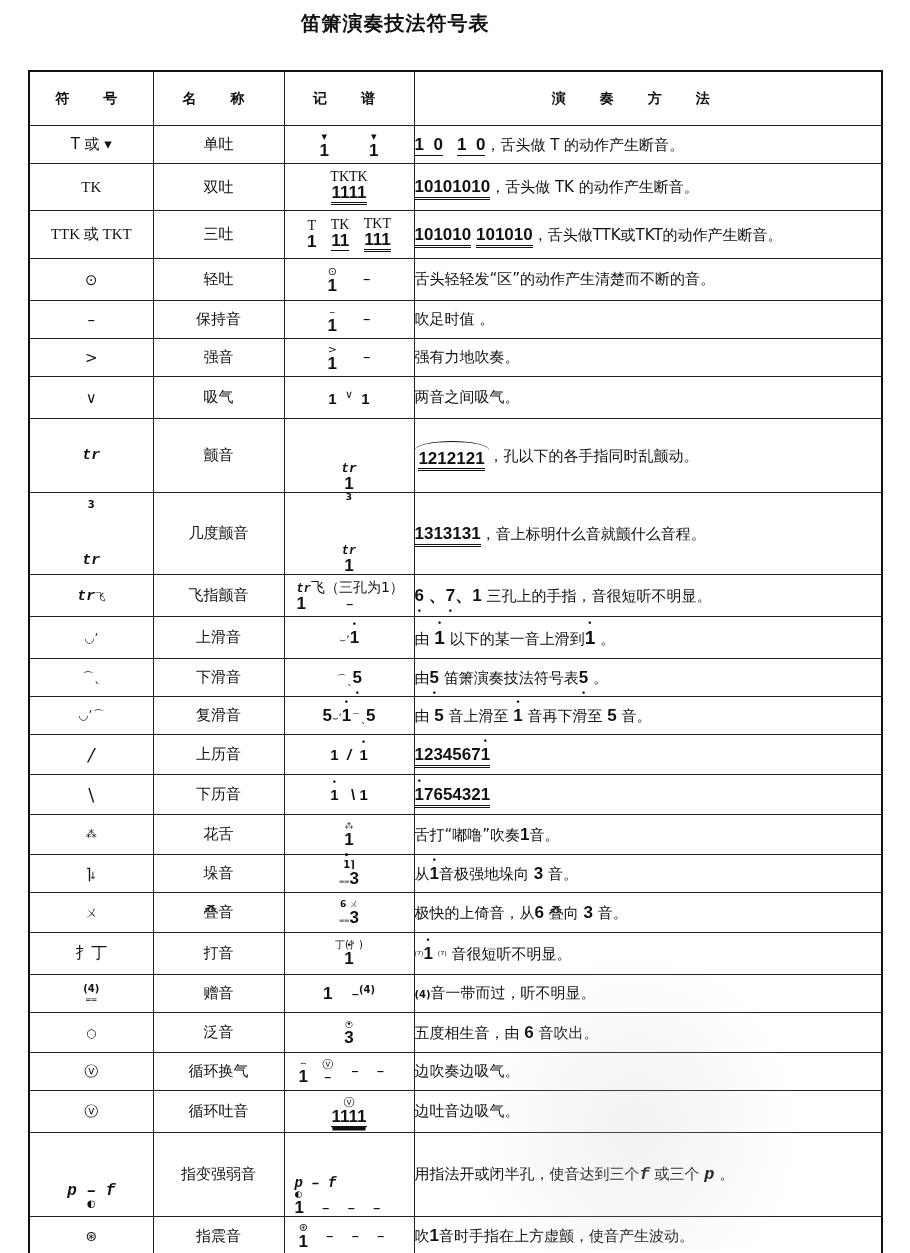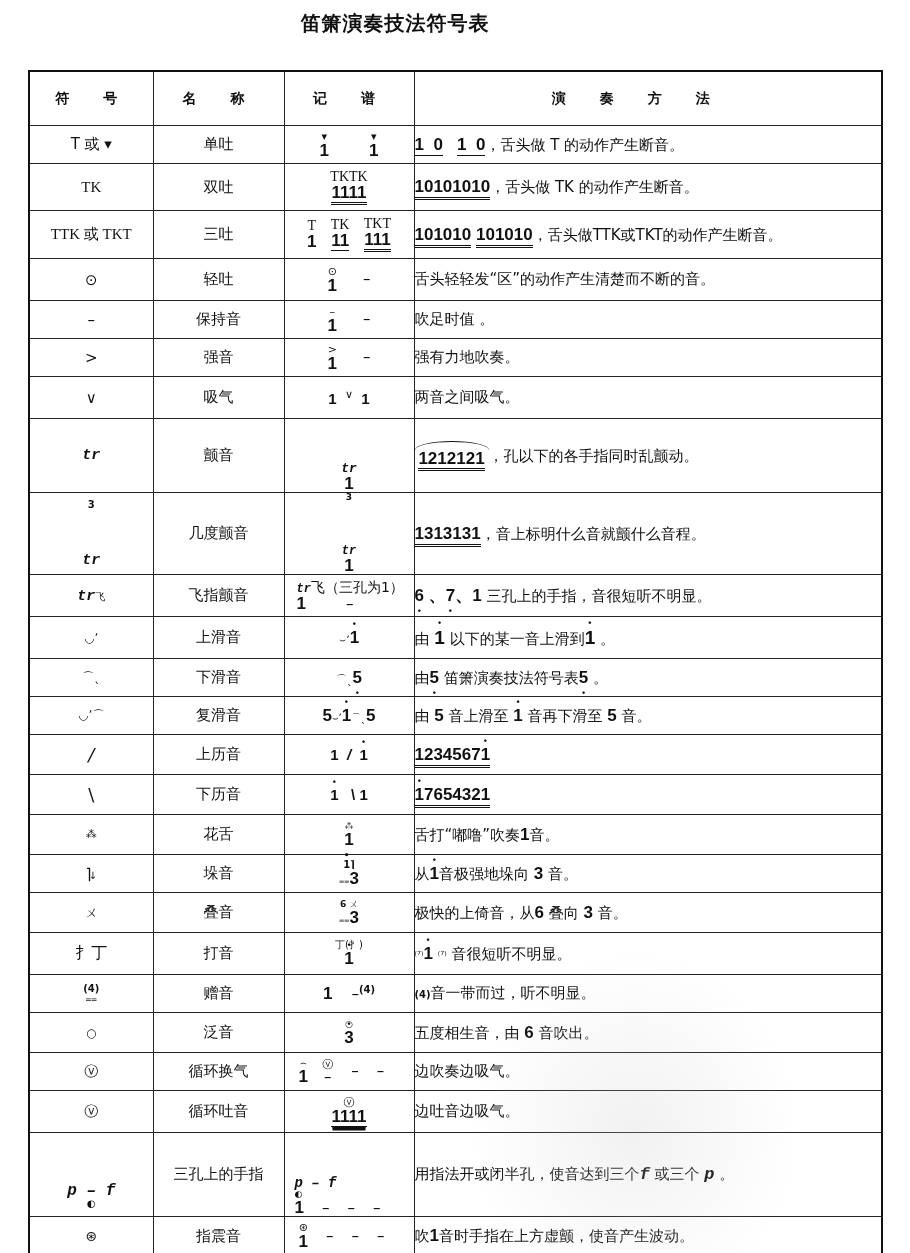--- a/index.html
+++ b/index.html
@@ -359,21 +359,21 @@
       <td class="desc-cell">边吐音边吸气。</td>
     </tr>
 
     <tr style="height:60px">
       <td class="sym-cell">
         <span class="stack">
             <span class="it" style="font-size:16px">p – f</span>
             <span style="font-size:10px">◐</span>
           </span>
       </td>
-      <td class="name-cell">三孔上的手指</td>
+      <td class="name-cell">指变强弱音</td>
       <td class="nota-cell" style="text-align:left;padding-left:10px">
         <div class="it" style="font-size:14px;line-height:1">p – f</div>
         <div style="font-size:9px;line-height:1">◐</div>
         <div style="line-height:1"><span class="b">1</span><span class="dashes"><span>–</span><span>–</span><span>–</span></span></div>
       </td>
       <td class="desc-cell">用指法开或闭半孔，使音达到三个<span class="it" style="font-size:17px">f</span> 或三个 <span class="it" style="font-size:17px">p</span> 。</td>
     </tr>
 
     <tr style="height:40px">
       <td class="sym-cell" style="font-size:14px">⊛</td>

